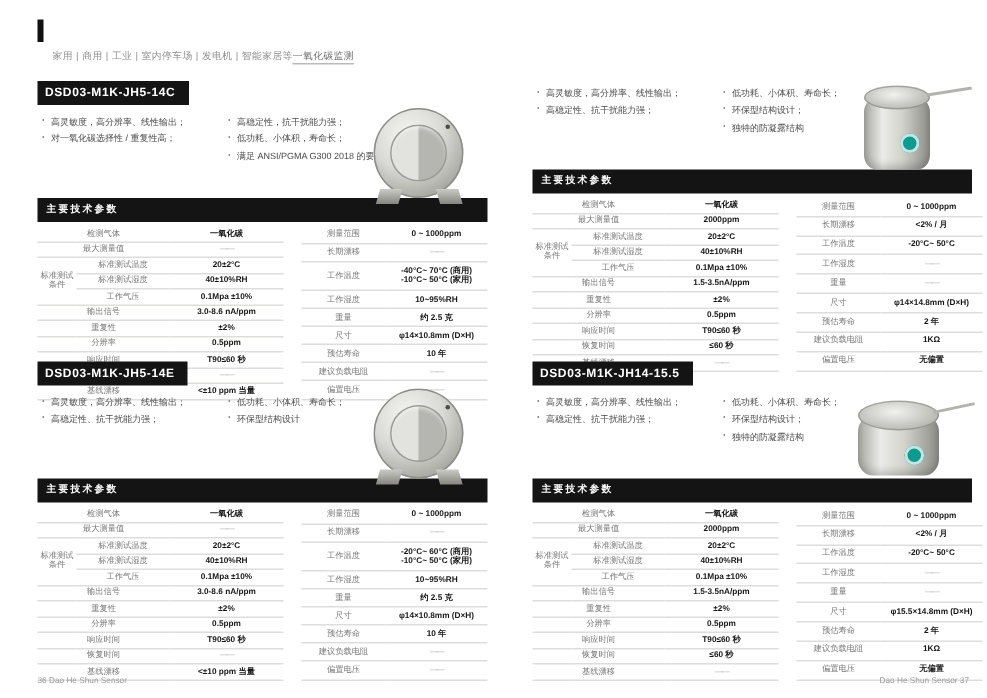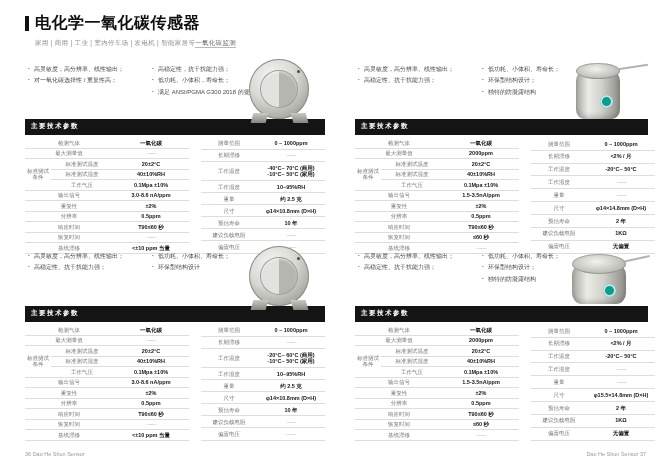--- a/index.html
+++ b/index.html
@@ -87,30 +87,30 @@
   
   .foot-l{position:absolute;left:25px;bottom:8px;font-size:5.5px;color:#9a9a9a;}
   .foot-r{position:absolute;right:12px;bottom:8px;font-size:5.5px;color:#9a9a9a;}
 </style>
 </head>
 <body>
 
 <header class="hdr">
   <div class="title-row">
     <span class="tbar"></span>
-    <span class="title">电化学一氧化碳传感器</span>
   </div>
   <div class="subtitle">
     <span>家用 | 商用 | 工业 | 室内停车场 | 发电机 | 智能家居等</span><span class="hl">一氧化碳监测</span>
   </div>
 </header>
 
 <main class="products">
 
   <section class="card">
+    <div class="badge">DSD03-M1K-JH5-14C</div>
     <div class="feats">
       <ul class="feat feat-l">
           <li>高灵敏度，高分辨率、线性输出；</li>
           <li>对一氧化碳选择性 / 重复性高；</li>
         </ul>
       <ul class="feat feat-r">
           <li>高稳定性，抗干扰能力强；</li>
           <li>低功耗、小体积，寿命长；</li>
           <li>满足 ANSI/PGMA G300 2018 的要求</li>
         </ul>
@@ -340,20 +340,21 @@
             <tr>
               <td class="l">偏置电压</td>
               <td class="v">无偏置</td>
             </tr>
           </tbody>
         </table>
     </div>
   </section>
 
   <section class="card">
+    <div class="badge">DSD03-M1K-JH5-14E</div>
     <div class="feats">
       <ul class="feat feat-l">
           <li>高灵敏度，高分辨率、线性输出；</li>
           <li>高稳定性、抗干扰能力强；</li>
         </ul>
       <ul class="feat feat-r">
           <li>低功耗、小体积、寿命长；</li>
           <li>环保型结构设计</li>
         </ul>
       <div class="photo round">
@@ -461,20 +462,21 @@
             <tr>
               <td class="l">偏置电压</td>
               <td class="v v-dash">——</td>
             </tr>
           </tbody>
         </table>
     </div>
   </section>
 
   <section class="card">
+    <div class="badge">DSD03-M1K-JH14-15.5</div>
     <div class="feats">
       <ul class="feat feat-l">
           <li>高灵敏度，高分辨率、线性输出；</li>
           <li>高稳定性、抗干扰能力强；</li>
         </ul>
       <ul class="feat feat-r">
           <li>低功耗、小体积、寿命长；</li>
           <li>环保型结构设计；</li>
           <li>独特的防凝露结构</li>
         </ul>

